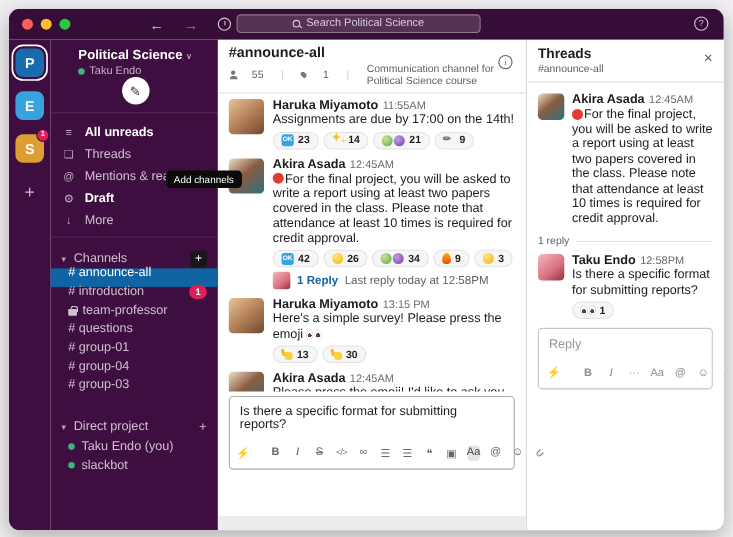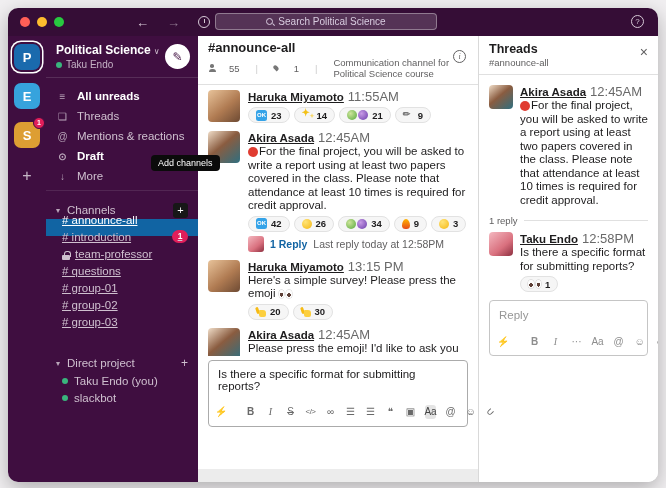--- a/index.html
+++ b/index.html
@@ -27,38 +27,38 @@
   .rail { width:38px; background:#3f0e40; display:flex; flex-direction:column; align-items:center; padding-top:8px; flex:none; }
   .ws-btn { width:26px; height:26px; border-radius:7px; color:#fff; font-weight:700; font-size:13px; display:flex; align-items:center; justify-content:center; margin-bottom:13px; position:relative; }
   .ws-p { background:#1a6aad; box-shadow:0 0 0 2px #3f0e40,0 0 0 3.5px #fff; }
   .ws-e { background:#36a3dd; }
   .ws-s { background:#dd9e33; }
   .rail-badge { position:absolute; top:-5px; right:-5px; min-width:12px; height:12px; border-radius:7px; background:#e01e5a; border:1.5px solid #3f0e40; color:#fff; font-size:7px; font-weight:700; line-height:9px; text-align:center; }
   .rail-plus { color:rgba(255,255,255,.7); font-size:16px; margin-top:6px; }
 
   
   .sidebar { width:152px; background:#3f0e40; color:#cfc0cf; flex:none; position:relative; font-size:11.5px; }
-  .ws-header { display:flex; align-items:center; padding:7px 8px 7px 10px; border-bottom:1px solid rgba(255,255,255,.13); }
+  .ws-header { display:flex; align-items:center; padding:7px 8px 7px 10px; border-bottom:1px solid rgba(255,255,255,.13);flex-direction:column; }
   .ws-meta { flex:1; min-width:0; }
   .ws-name { color:#fff; font-weight:700; font-size:12px; white-space:nowrap; }
   .ws-chev { font-size:8px; color:#cfc0cf; margin-left:3px; }
   .ws-presence { display:flex; align-items:center; gap:4px; font-size:10px; color:#c4b2c4; margin-top:2px; }
   .dot { width:6px; height:6px; border-radius:50%; background:#3ab57d; flex:none; }
   .compose-btn { width:25px; height:25px; border-radius:50%; background:#fff; color:#3f0e40; display:flex; align-items:center; justify-content:center; font-size:12px; flex:none; }
   .nav-list { padding:8px 0 4px 0; border-bottom:1px solid rgba(255,255,255,.1); }
   .nav-item { display:flex; align-items:center; gap:8px; padding:2.5px 10px; height:20px; }
   .nav-item .ic { width:13px; text-align:center; font-size:10px; color:#b9a5b9; }
   .nav-bold { color:#fff; font-weight:700; }
   .sect { margin-top:10px; }
   .sect-header { display:flex; align-items:center; padding:2px 10px; height:18px; }
   .sect-chev { font-size:8px; margin-right:7px; color:#b9a5b9; }
   .sect-label { flex:1; }
   .sect-plus { color:#cfc0cf; font-size:12px; }
   .plus-dark { width:15px; height:15px; background:#171717; color:#fff; border-radius:3px; text-align:center; line-height:14px; font-size:11px; }
-  .chan-row { display:flex; align-items:flex-end; padding:1px 10px 10px 16px; height:17px;text-decoration:underline; }
+  .chan-row { display:flex; align-items:center; padding:1px 10px 10px 16px; height:17px; }
   .chan-row.sel { background:#1164a3; color:#fff; }
   .chan-label { flex:1; white-space:nowrap; overflow:hidden; }
   .chan-badge { min-width:16px; height:13px; border-radius:8px; background:#e01e5a; color:#fff; font-size:8.5px; font-weight:700; text-align:center; line-height:13px; padding:0 3px; }
   .lock { display:inline-block; width:8px; height:9px; position:relative; margin-right:5px; flex:none; }
   .lock::before { content:""; position:absolute; top:0; left:1.5px; width:5px; height:5px; border:1px solid #cfc0cf; border-bottom:none; border-radius:3px 3px 0 0; }
   .lock::after { content:""; position:absolute; bottom:0; left:0; width:8px; height:5.5px; background:#cfc0cf; border-radius:1px; }
   .dm-row { display:flex; align-items:center; gap:6px; padding:1.5px 10px 1.5px 16px; height:17px; }
   .tooltip { position:absolute; left:143px; top:147px; background:#0b0b0b; color:#fff; font-size:9px; padding:3px 7px; border-radius:4px; white-space:nowrap; z-index:60; }
 
   
@@ -75,22 +75,22 @@
   .messages { flex:1; overflow:hidden; padding-top:5px; }
   .msg { display:flex; gap:8px; padding:0 10px; margin-bottom:8px; }
   .av { width:32px; height:32px; border-radius:4px; flex:none; }
   .av-haruka { background:linear-gradient(140deg,#e8c39a 0%,#b07b52 55%,#6d4a33 100%); }
   .av-akira  { background:linear-gradient(140deg,#f0ddc8 0%,#8a5c40 45%,#2f6f80 100%); }
   .av-taku   { background:linear-gradient(140deg,#f4b8c0 0%,#d9707e 60%,#8c2f3f 100%); }
   .av-sm { width:16px; height:16px; border-radius:3px; }
   .av-md { width:24px; height:24px; border-radius:4px; }
   .mbody { min-width:0; flex:1; }
   .mhead { font-size:11.5px; line-height:13px; }
-  .mname { font-weight:700; color:#1d1c1d;text-decoration:underline; }
-  .time { font-size:13px; color:#696969; margin-left:4px; }
+  .mname { font-weight:700; color:#1d1c1d; }
+  .time { font-size:10px; color:#696969; margin-left:4px; }
   .mtext { font-size:11.5px; line-height:13.5px; color:#1d1c1d; }
   .pills { display:flex; gap:4px; margin-top:3px; flex-wrap:wrap; }
   .pill { display:inline-flex; align-items:center; gap:4px; background:#f6f6f6; border:1px solid #e2e2e2; border-radius:11px; padding:1.5px 7px; height:16px; font-size:9.5px; font-weight:700; color:#1d1c1d; }
   .threadbar { display:flex; align-items:center; gap:6px; margin-top:4px; font-size:10.5px; }
   .reply-link { color:#1264a3; font-weight:700; }
   .reply-last { color:#616061; }
 
   
   .emo { display:inline-block; vertical-align:-1px; position:relative; }
   .emo-red-circle { width:10px; height:10px; border-radius:50%; background:#e03c31; margin-right:1px; vertical-align:-1.5px; }
@@ -234,21 +234,21 @@
             <span class="lock"></span>
             <span class="chan-label">team-professor</span>
           </div>
         <div class="chan-row">
             <span class="chan-label"># questions</span>
           </div>
         <div class="chan-row">
             <span class="chan-label"># group-01</span>
           </div>
         <div class="chan-row">
-            <span class="chan-label"># group-02</span>
+            <span class="chan-label"># group-04</span>
           </div>
         <div class="chan-row">
             <span class="chan-label"># group-03</span>
           </div>
       </div>
 
       <div class="sect" style="margin-top:16px;">
         <div class="sect-header">
           <span class="sect-chev">▾</span>
           <span class="sect-label">Direct project</span>
@@ -279,20 +279,21 @@
         </div>
         <div class="info-ic">i</div>
       </div>
 
       <div class="messages">
 
         <div class="msg">
           <div class="av av-haruka"></div>
           <div class="mbody">
             <div class="mhead"><span class="mname">Haruka Miyamoto</span><span class="time">11:55AM</span></div>
+            <div class="mtext">Assignments are due by 17:00 on the 14th!</div>
             <div class="pills">
               <span class="pill">
                   <span class="emo emo-ok"></span>
                   <span>23</span>
                 </span>
               <span class="pill">
                   <span class="emo emo-sparkles"></span>
                   <span>14</span>
                 </span>
               <span class="pill">
@@ -343,21 +344,21 @@
         </div>
 
         <div class="msg">
           <div class="av av-haruka"></div>
           <div class="mbody">
             <div class="mhead"><span class="mname">Haruka Miyamoto</span><span class="time">13:15 PM</span></div>
             <div class="mtext"><span>Here's  a simple survey! Please press the emoji </span><span class="emo emo-eyes"></span></div>
             <div class="pills">
               <span class="pill">
                   <span class="emo emo-thumbsup"></span>
-                  <span>20</span>
+                  <span>13</span>
                 </span>
               <span class="pill">
                   <span class="emo emo-thumbsup"></span>
                   <span>30</span>
                 </span>
             </div>
           </div>
         </div>
 
         <div class="msg">

